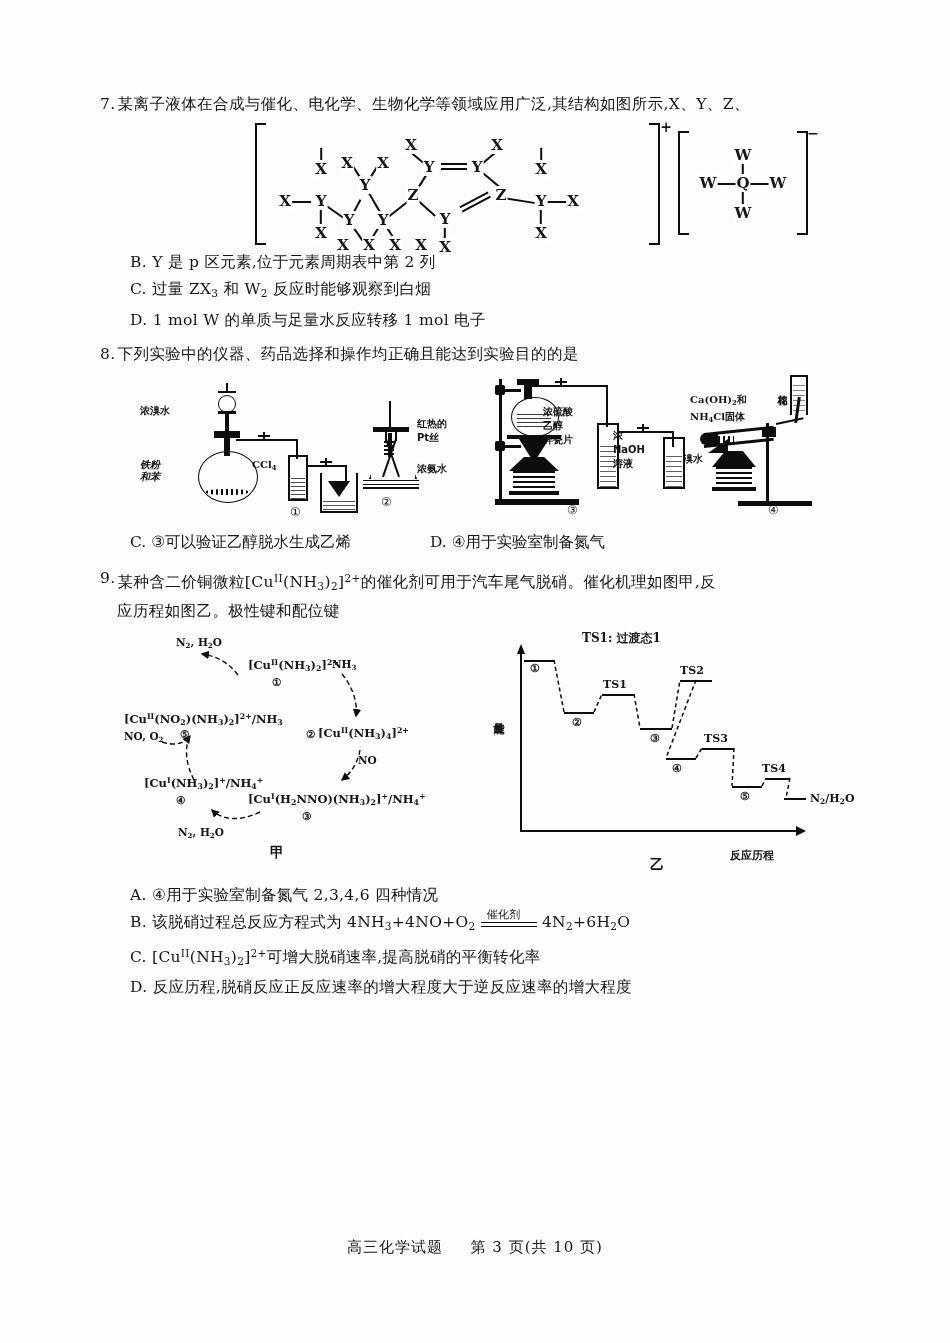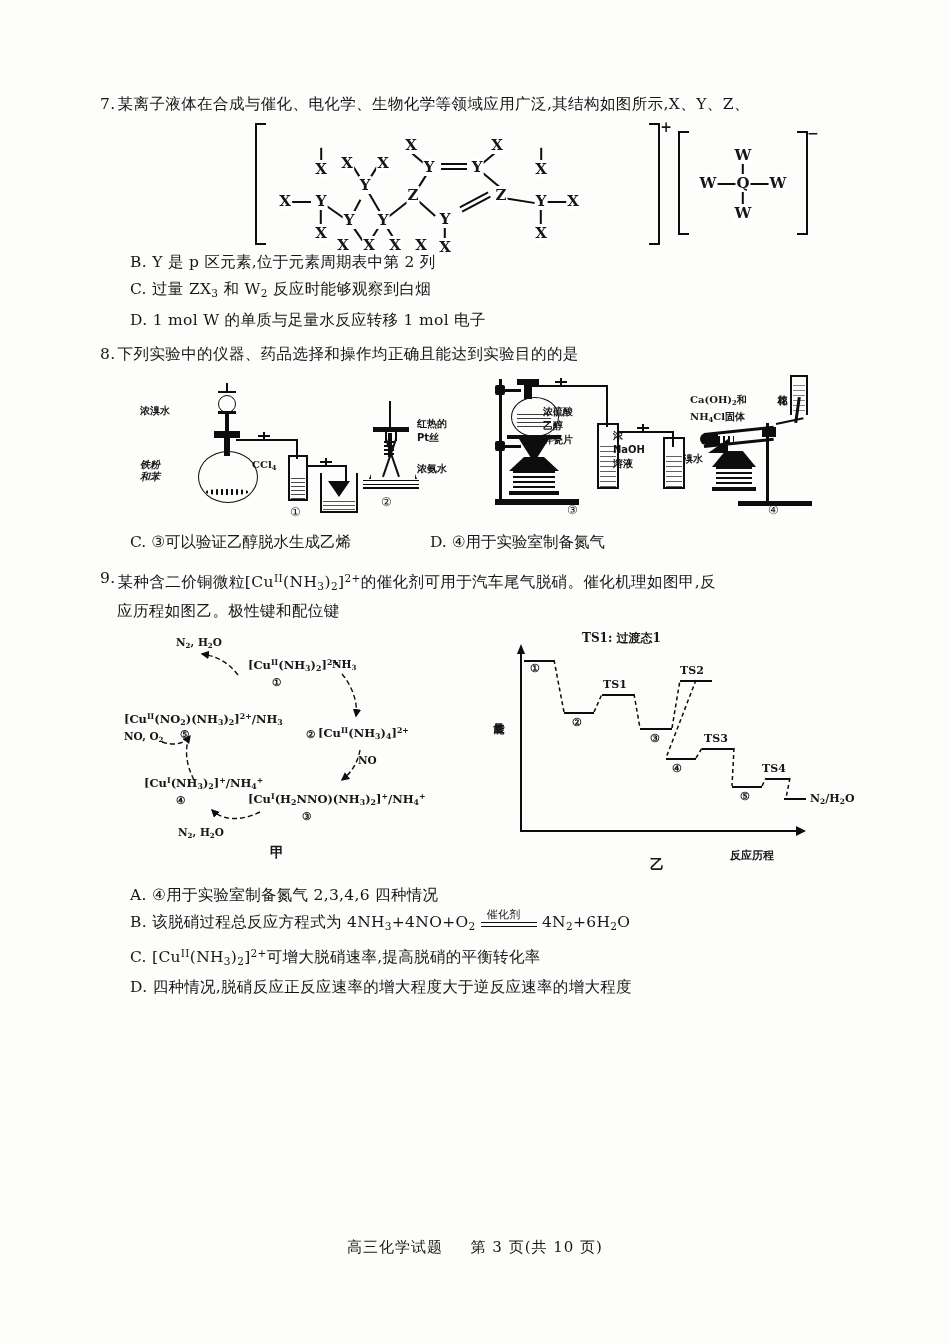--- a/index.html
+++ b/index.html
@@ -431,21 +431,21 @@
     <div class="opt">
       B. 该脱硝过程总反应方程式为 4NH<sub>3</sub>+4NO+O<sub>2</sub>
       <span style="display:inline-block;position:relative;width:56px;vertical-align:middle;">
         <span style="position:absolute;left:0;right:0;top:-1px;height:0;border-top:1.4px solid #111;"></span>
         <span style="position:absolute;left:0;right:0;top:3px;height:0;border-top:1.4px solid #111;"></span>
         <span style="position:absolute;left:6px;top:-22px;font-size:11px;white-space:nowrap;">催化剂</span>
       </span>
       4N<sub>2</sub>+6H<sub>2</sub>O
     </div>
     <div class="opt">C. [Cu<sup>II</sup>(NH<sub>3</sub>)<sub>2</sub>]<sup>2+</sup>可增大脱硝速率,提高脱硝的平衡转化率</div>
-    <div class="opt">D. 四种情况,脱硝反应正反应速率的增大程度大于逆反应速率的增大程度</div>
+    <div class="opt">D. 反应历程,脱硝反应正反应速率的增大程度大于逆反应速率的增大程度</div>
   </div>
 
 </div>
 
 <div class="footer">
   <span>高三化学试题</span>
   <span class="gap"></span>
   <span>第 3 页(共 10 页)</span>
 </div>
 </div>

